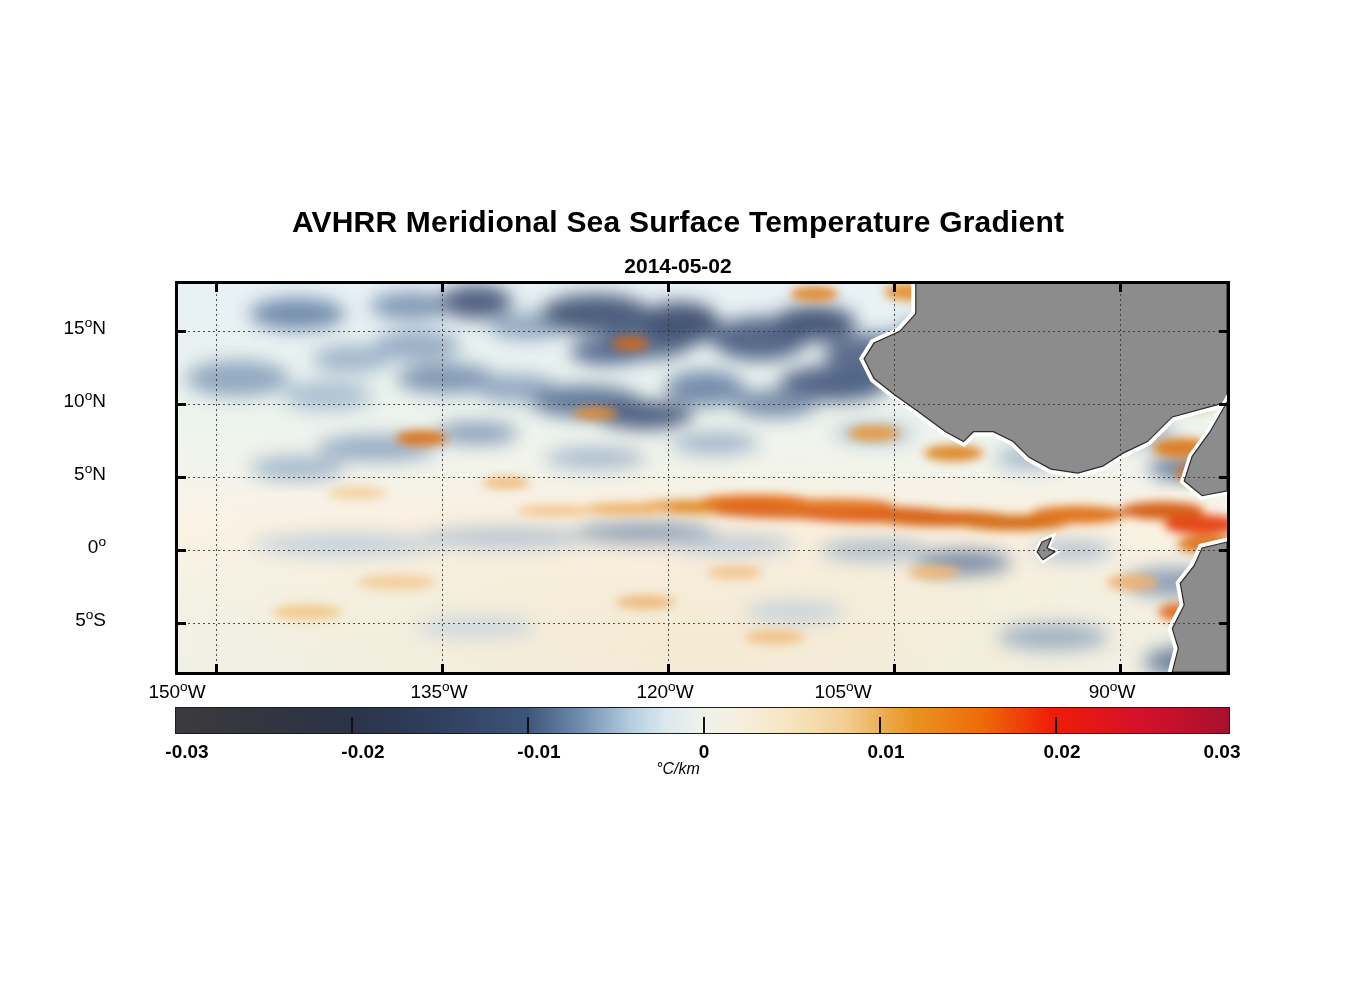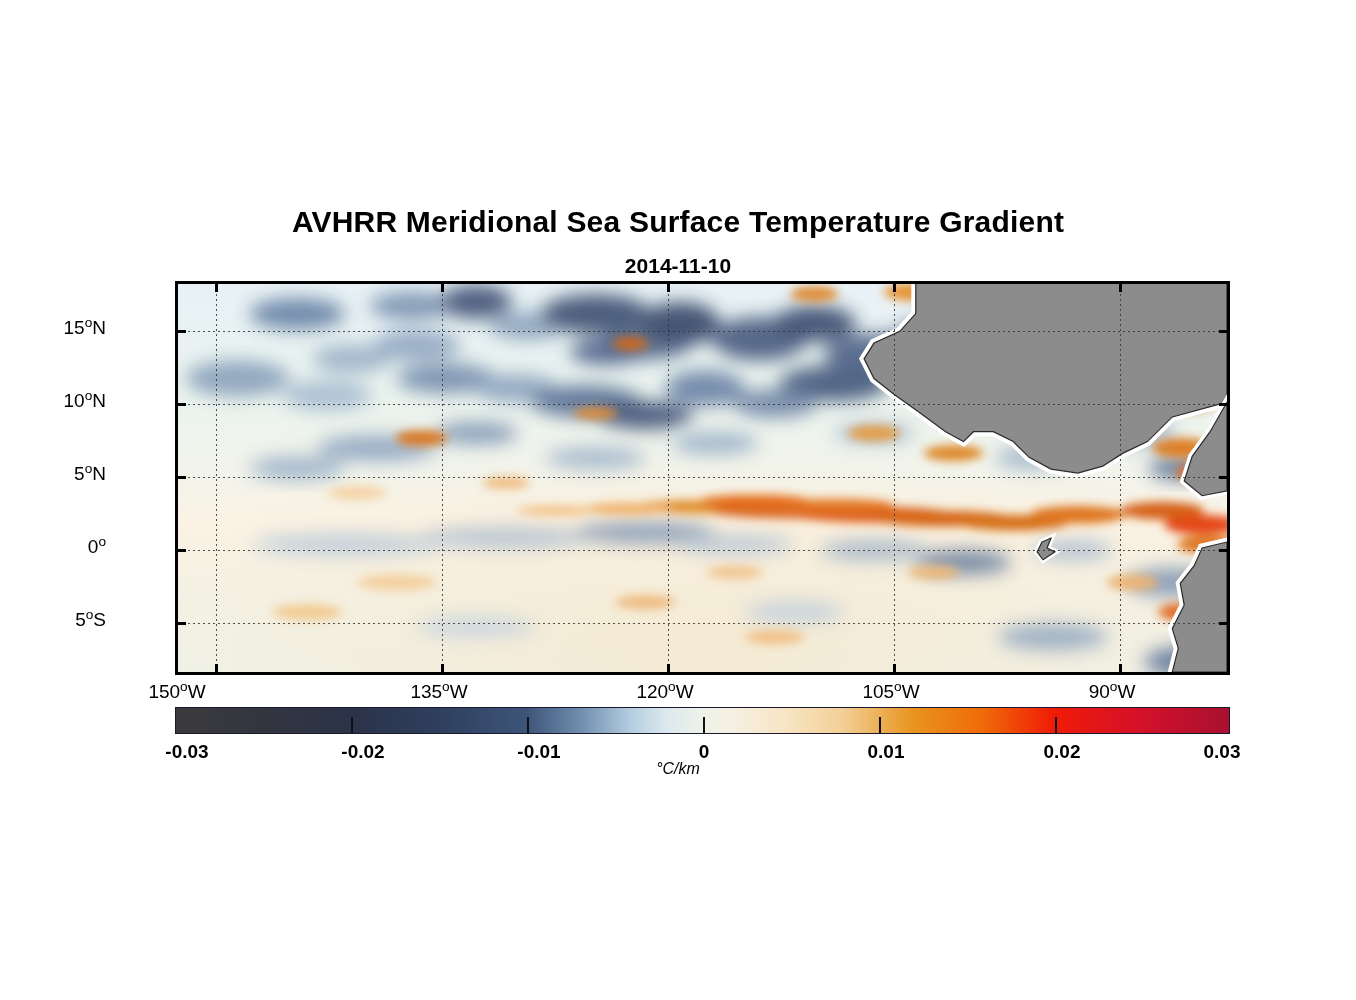--- a/index.html
+++ b/index.html
@@ -68,21 +68,21 @@
   .cb-tick{position:absolute;top:35%;height:65%;width:1.5px;background:#111;}
   .cb-lab{position:absolute;top:741px;font-size:19px;white-space:nowrap;
           transform:translateX(-50%);font-weight:bold;}
   #colorbar-unit{position:absolute;top:760px;left:0;width:1356px;
                  text-align:center;font-size:16px;font-style:italic;}
 </style>
 </head>
 <body>
 
 <div id="figure-title">AVHRR Meridional Sea Surface Temperature Gradient</div>
-<div id="figure-subtitle">2014-11-10</div>
+<div id="figure-subtitle">2014-05-02</div>
 
 <div id="map-axes">
 
   <div id="sst-field">
     <div class="layer base"></div>
 
     <svg class="layer" viewBox="0 0 1055 394" preserveAspectRatio="none" style="filter:blur(0px)">
       <defs>
         <filter id="soft" x="-20%" y="-20%" width="140%" height="140%">
           <feGaussianBlur stdDeviation="9"></feGaussianBlur>
@@ -272,21 +272,21 @@
 <div class="ylab" style="top:547px">
   <span>0<sup>o</sup></span>
   </div>
 <div class="ylab" style="top:620px">
   <span>5<sup>o</sup>S</span>
   </div>
 
 <div class="xlab" style="left:177px">150<sup>o</sup>W</div>
 <div class="xlab" style="left:439px">135<sup>o</sup>W</div>
 <div class="xlab" style="left:665px">120<sup>o</sup>W</div>
-<div class="xlab" style="left:891px">105<sup>o</sup>W</div>
+<div class="xlab" style="left:843px">105<sup>o</sup>W</div>
 <div class="xlab" style="left:1112px">90<sup>o</sup>W</div>
 
 <div id="colorbar-axes">
   <div id="colorbar-gradient" style="background: linear-gradient(to right, rgb(59, 59, 62) 0%, rgb(51, 53, 63) 8.33%, rgb(43, 51, 73) 16.67%, rgb(47, 63, 94) 25%, rgb(61, 85, 121) 33.33%, rgb(111, 140, 173) 38.33%, rgb(182, 207, 226) 43.33%, rgb(221, 233, 238) 46.67%, rgb(238, 242, 233) 50%, rgb(246, 239, 224) 53.33%, rgb(247, 228, 192) 58.33%, rgb(242, 207, 150) 63.33%, rgb(232, 148, 31) 70%, rgb(239, 106, 8) 76.67%, rgb(240, 27, 8) 83.33%, rgb(212, 17, 42) 91.67%, rgb(168, 16, 47) 100%);"></div>
   <div class="cb-tick" style="left:175px"></div>
   <div class="cb-tick" style="left:351px"></div>
   <div class="cb-tick" style="left:527px"></div>
   <div class="cb-tick" style="left:703px"></div>
   <div class="cb-tick" style="left:879px"></div>
 </div>

